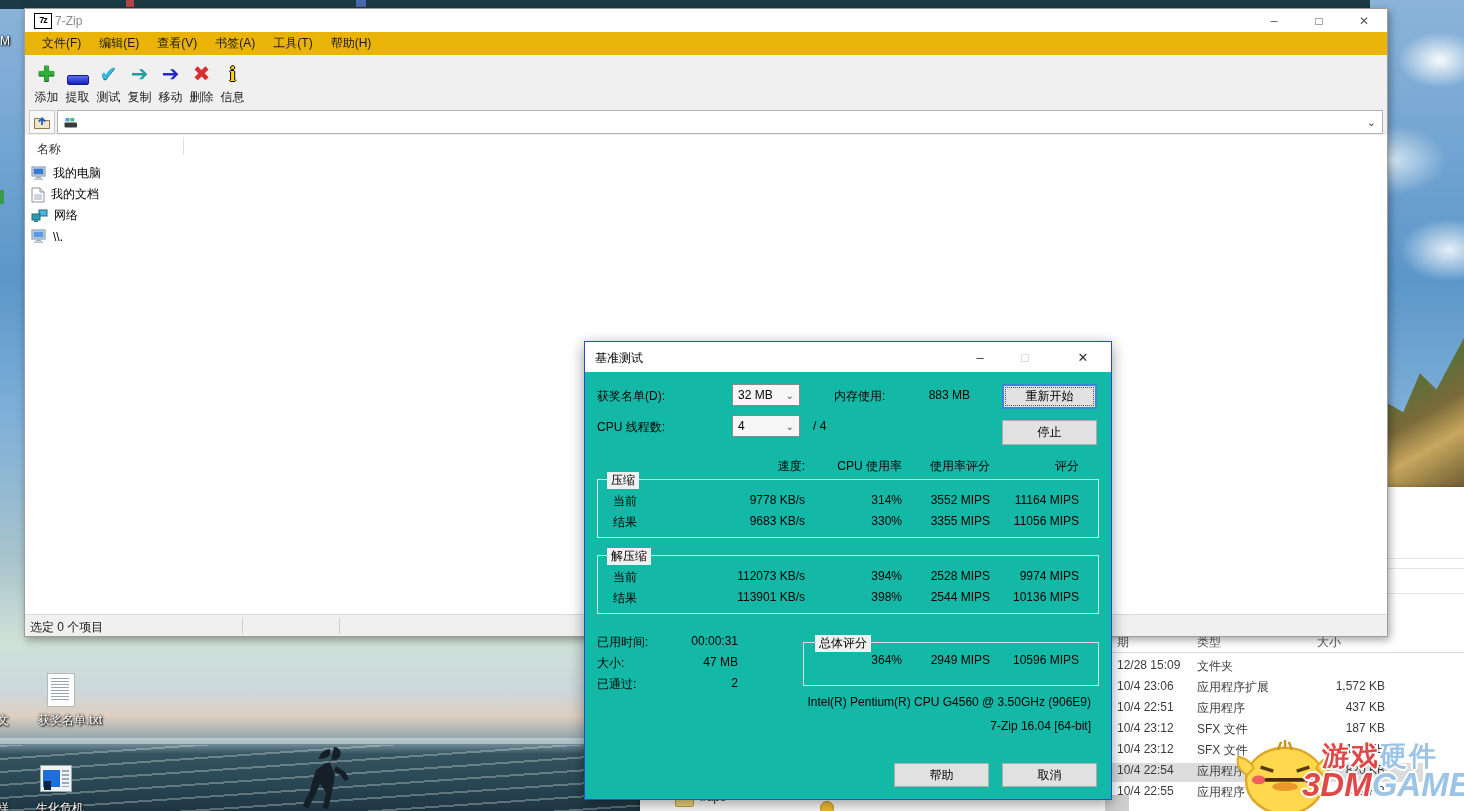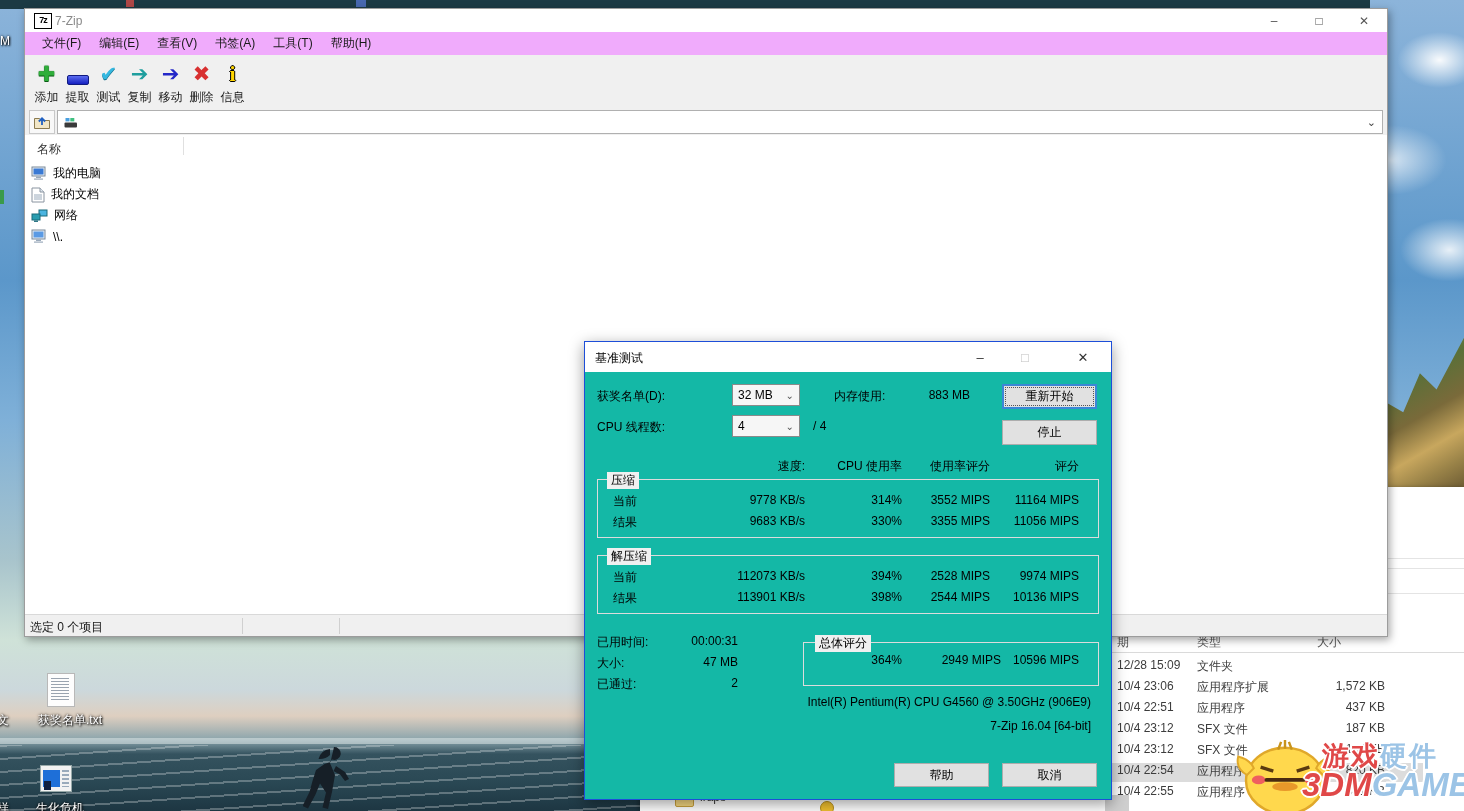--- a/index.html
+++ b/index.html
@@ -35,21 +35,21 @@
   .folder-ico{position:absolute;width:17px;height:13px;background:#f7d981;border:1px solid #caa23c;border-radius:2px;}
   .folder-ico:before{content:"";position:absolute;left:0;top:-3px;width:8px;height:3px;background:#f7d981;border:1px solid #caa23c;border-bottom:none;border-radius:2px 2px 0 0;}
   .dot-ico{position:absolute;width:12px;height:12px;border-radius:50%;background:#f0c030;border:1px solid #b8901c;}
 
   
   #main-window{left:24px;top:8px;width:1362px;height:627px;background:#fff;border:1px solid #9c9c9c;box-shadow:2px 3px 8px rgba(0,0,0,.35);}
   #mw-titlebar{left:0;top:0;width:100%;height:23px;background:#fff;}
   #mw-title{left:30px;top:5px;font-size:12px;color:#8a8a8a;}
   .appicon7z{left:9px;top:4px;width:16px;height:14px;background:#fff;border:1px solid #000;font-size:9px;font-weight:bold;color:#000;text-align:center;line-height:13px;letter-spacing:-1px;}
   .capbtn{position:absolute;top:0;width:34px;height:23px;display:flex;align-items:center;justify-content:center;font-size:12px;color:#555;}
-  #mw-menubar{left:0;top:23px;width:100%;height:23px;background:#f0abfc;display:flex;align-items:center;padding-left:8px;box-sizing:border-box;}
+  #mw-menubar{left:0;top:23px;width:100%;height:23px;background:#eab308;display:flex;align-items:center;padding-left:8px;box-sizing:border-box;}
   .menu-item{font-size:12px;color:#1a1a1a;padding:3px 9px;}
   #mw-toolbar{left:0;top:46px;width:100%;height:52px;background:#f0f0f0;display:flex;align-items:flex-start;padding-left:6px;box-sizing:border-box;}
   .tbtn{width:31px;display:flex;flex-direction:column;align-items:center;padding-top:4px;}
   .tbtn .ico{height:30px;display:flex;align-items:center;justify-content:center;font-size:21px;line-height:30px;}
   .tbtn .lbl{font-size:12px;color:#1a1a1a;}
   .ico-plus{color:#2fae3a;text-shadow:0 0 1px #0a5a14,0 1px 0 #0a5a14;font-weight:bold;}
   .ico-minus{width:20px;height:8px;background:linear-gradient(#5b6cf0,#1520c0);border:1px solid #101a80;border-radius:2px;margin-top:11px;}
   .ico-test{color:#35b8e0;text-shadow:0 1px 0 #13708c;font-weight:bold;}
   .ico-copy{color:#1f9e9e;font-weight:bold;}
   .ico-move{color:#2428c8;font-weight:bold;}
@@ -383,21 +383,21 @@
     <div class="dlabel" style="left:12px;top:292px;">已用时间:</div>
     <div class="lcell" style="top:292px;">00:00:31</div>
     <div class="dlabel" style="left:12px;top:313px;">大小:</div>
     <div class="lcell" style="top:313px;">47 MB</div>
     <div class="dlabel" style="left:12px;top:334px;">已通过:</div>
     <div class="lcell" style="top:334px;">2</div>
 
     <div class="group" style="left:218px;top:300px;width:294px;height:42px;"></div>
     <div class="legend" style="left:230px;top:293px;">总体评分</div>
     <div class="cell c2" style="top:311px;">364%</div>
-    <div class="cell c3" style="top:311px;padding-left:11px;">2949 MIPS</div>
+    <div class="cell c3" style="top:311px;">2949 MIPS</div>
     <div class="cell c4" style="top:311px;">10596 MIPS</div>
 
     <div class="cell" style="left:206px;top:353px;width:300px;">Intel(R) Pentium(R) CPU G4560 @ 3.50GHz (906E9)</div>
     <div class="cell" style="left:306px;top:377px;width:200px;">7-Zip 16.04 [64-bit]</div>
 
     <div class="btn" style="left:309px;top:421px;width:95px;height:24px;">帮助</div>
     <div class="btn" style="left:417px;top:421px;width:95px;height:24px;">取消</div>
   </div>
 
   <div class="abs" id="watermark">

